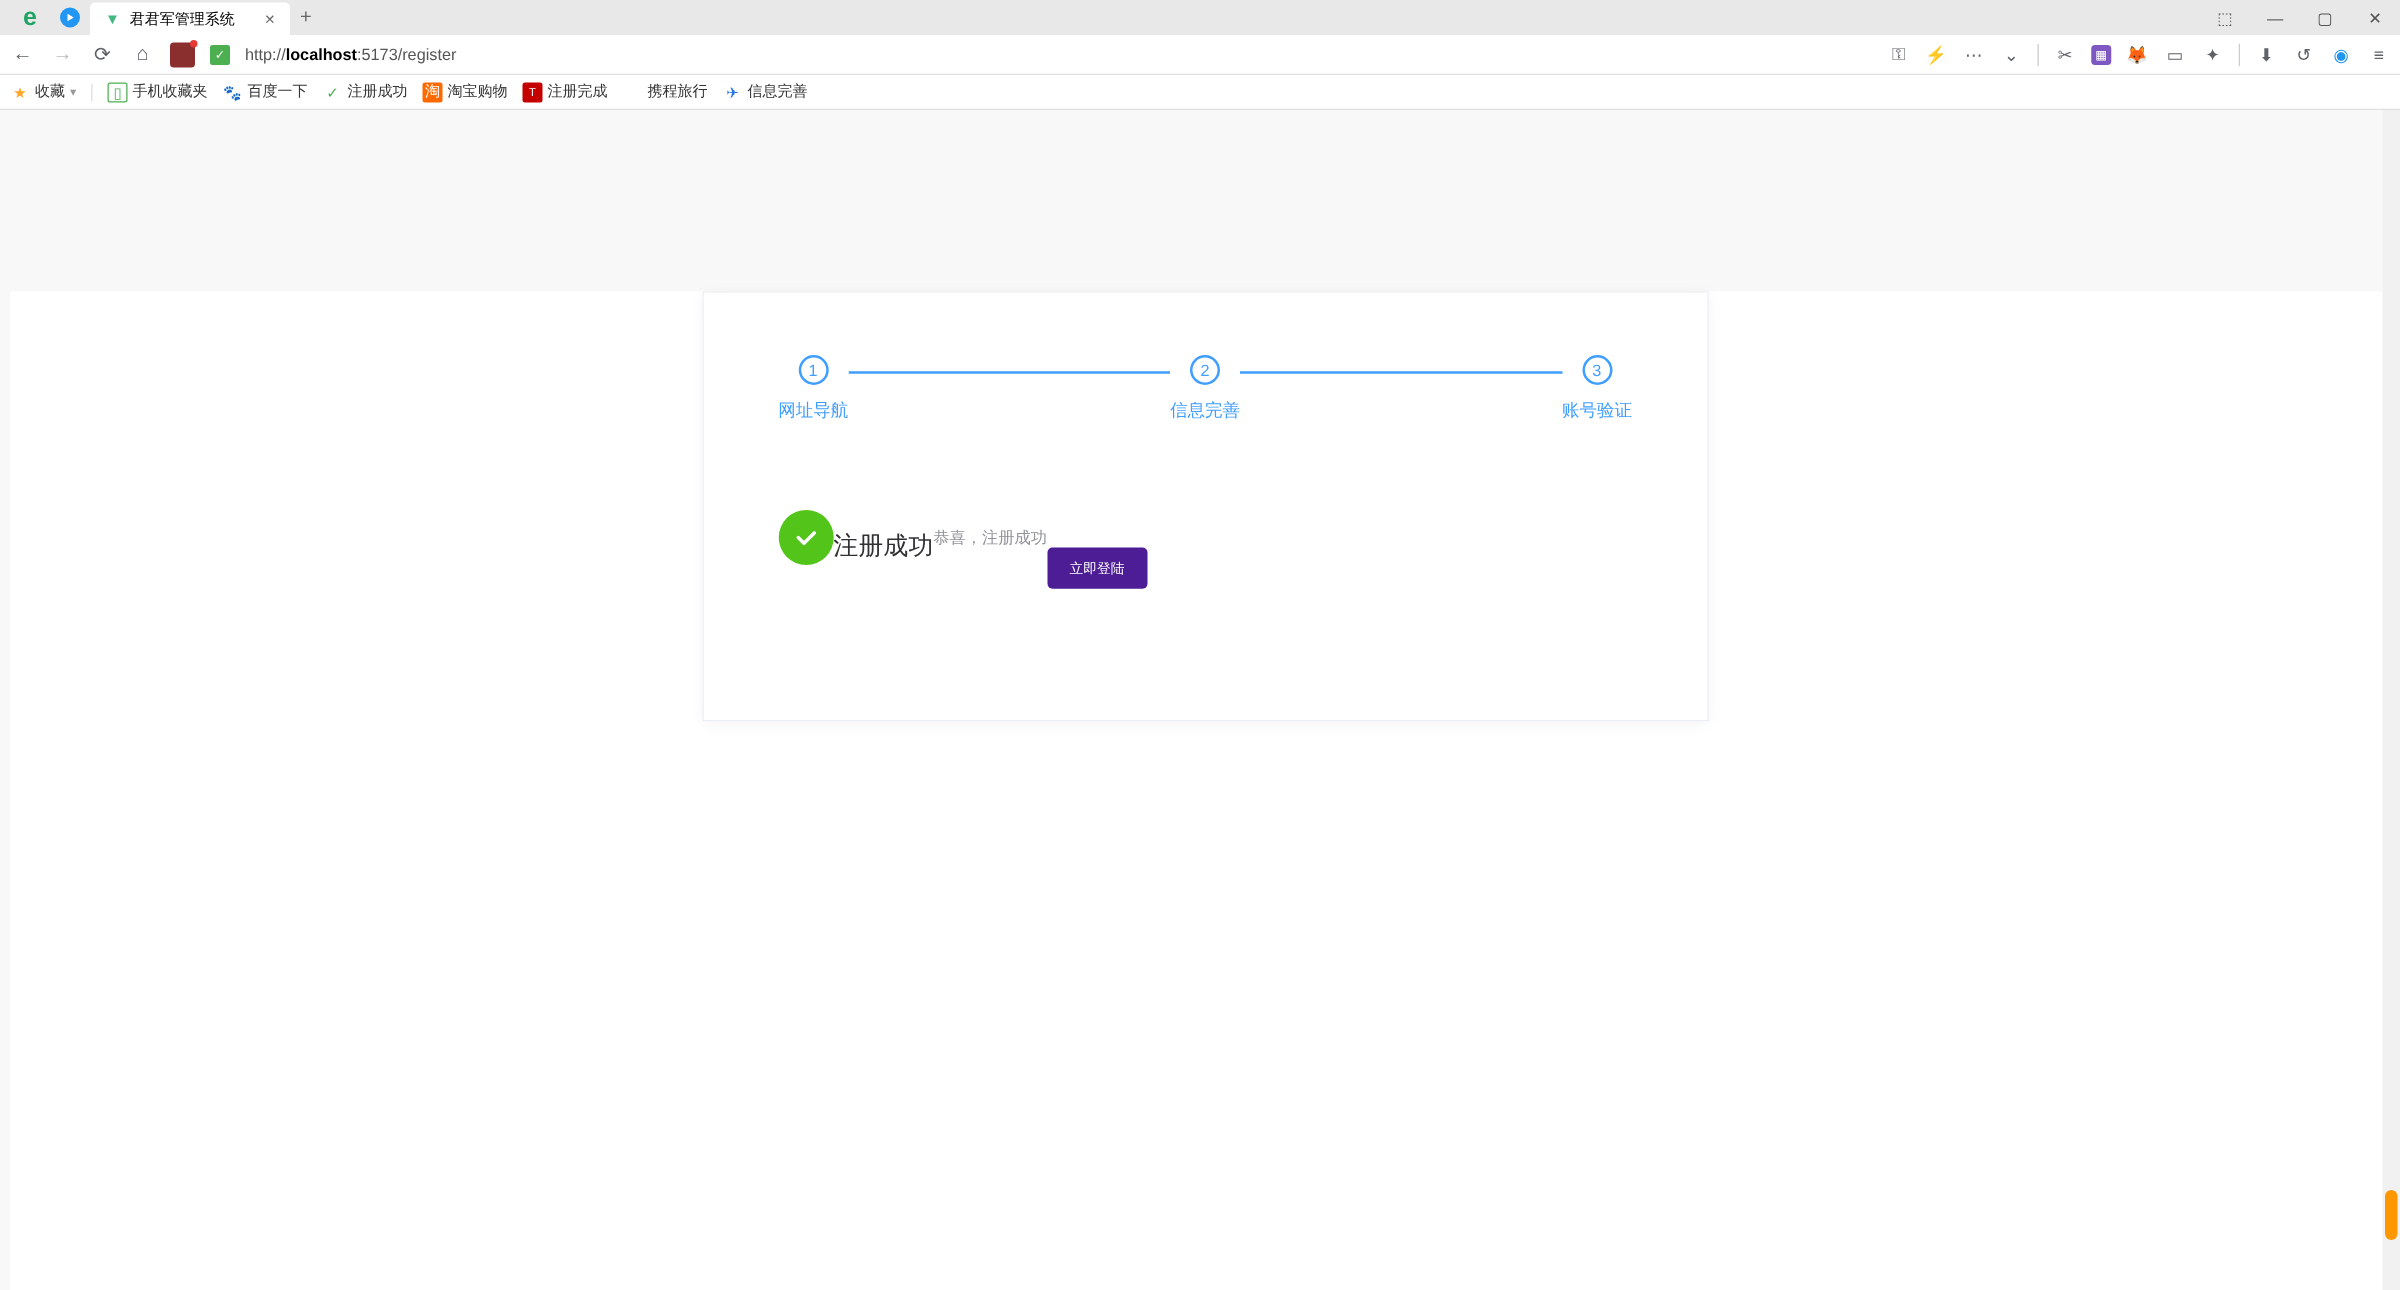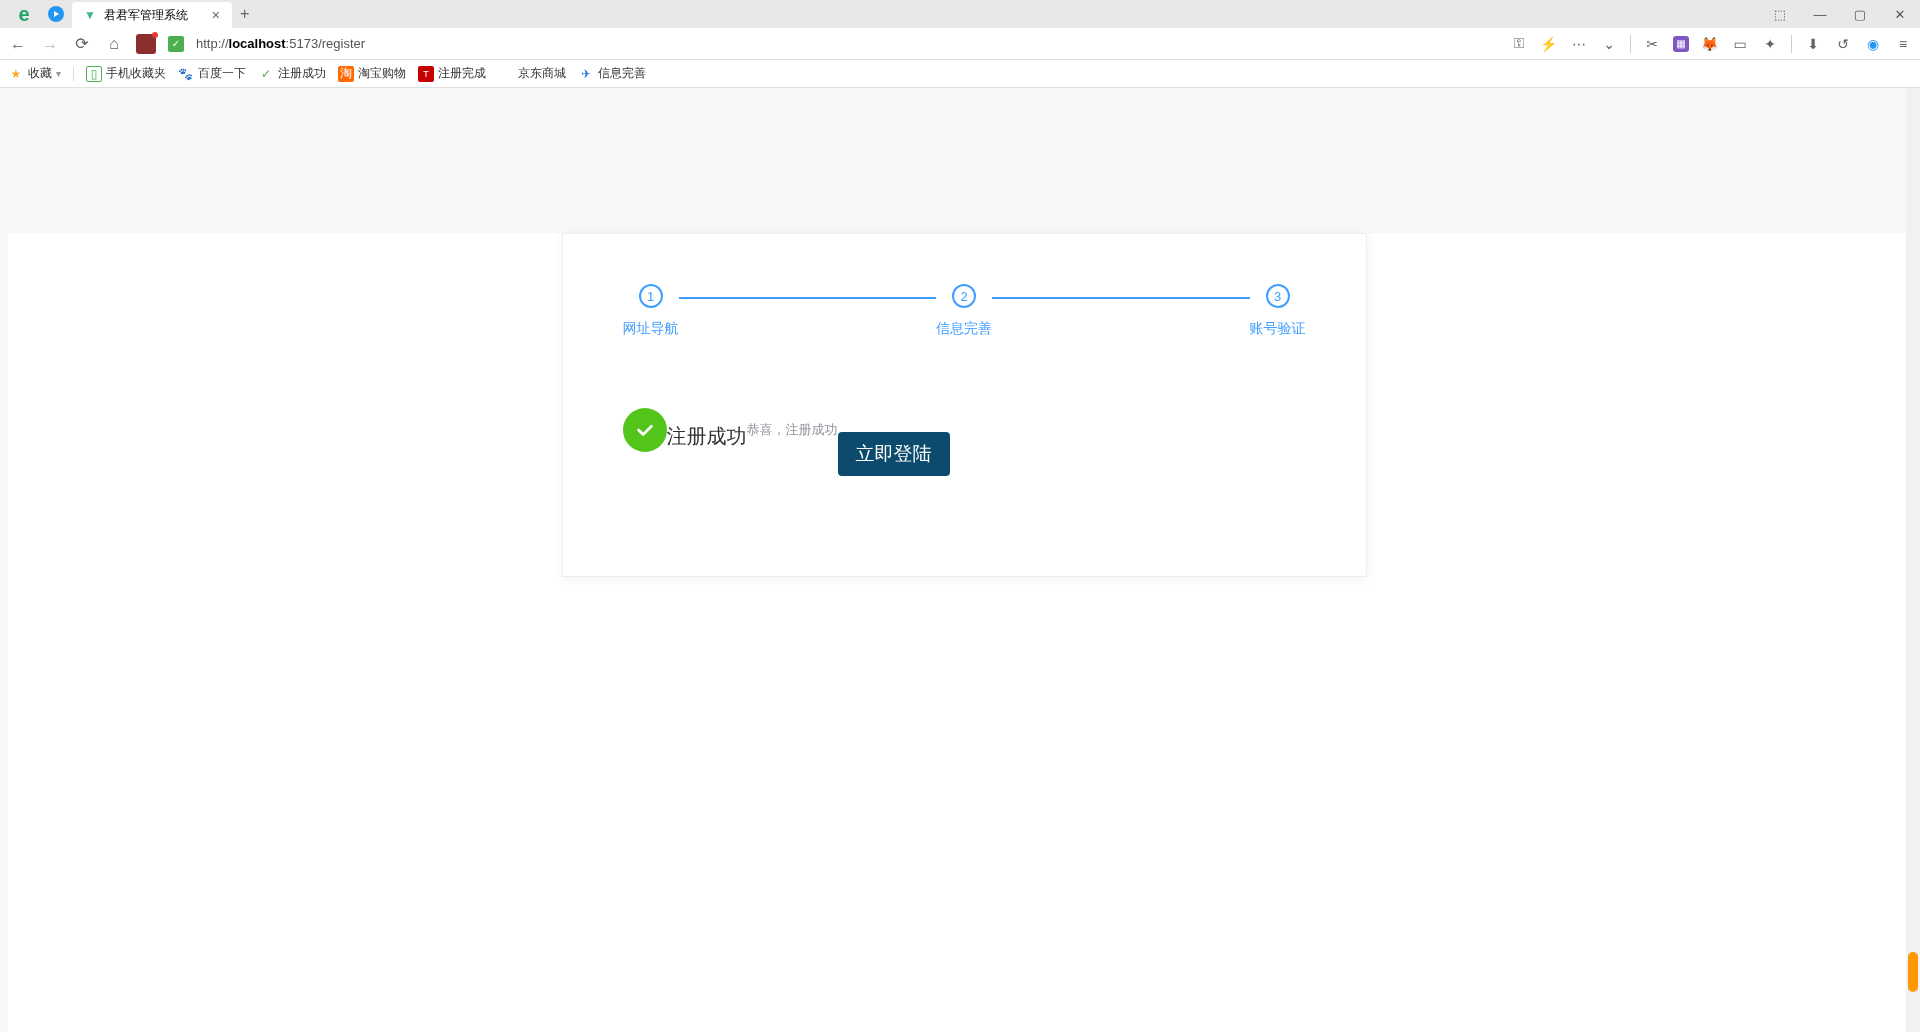--- a/index.html
+++ b/index.html
@@ -51,21 +51,21 @@
     .step { display: flex; flex-direction: column; align-items: center; gap: 12px; }
     .step-circle { width: 24px; height: 24px; border: 2px solid #409eff; border-radius: 50%; display: flex; align-items: center; justify-content: center; color: #409eff; font-size: 13px; font-weight: 500; background: white; }
     .step-label { color: #409eff; font-size: 14px; }
     .step-line { flex: 1; height: 2px; background: #409eff; margin-top: -26px; }
     
     .result { display: flex; align-items: center; }
     .success-circle { width: 44px; height: 44px; background: #52c41a; border-radius: 50%; display: flex; align-items: center; justify-content: center; margin-bottom: 24px; }
     .success-circle svg { width: 22px; height: 22px; }
     .result-title { font-size: 20px; color: #303133; margin-bottom: 12px; }
     .result-sub { font-size: 13px; color: #909399; margin-bottom: 24px; }
-    .login-btn { background: #0c4a6e; color: white; border: none; padding: 9px 18px; font-size: 19px; border-radius: 4px; cursor: pointer; margin-top: 24px; }
+    .login-btn { background: #4c1d95; color: white; border: none; padding: 9px 18px; font-size: 11px; border-radius: 4px; cursor: pointer; margin-top: 24px; }
     
     .scrollbar-track { position: absolute; right: 0; top: 88px; bottom: 0; width: 14px; background: #f1f1f1; }
     .scrollbar-thumb { position: absolute; right: 2px; width: 10px; background: #ff9800; border-radius: 5px; }
   </style>
 </head>
 <body>
 
 <div class="browser-tabs">
   <div class="tab-icon-circle">
       <span class="e-icon">e</span>
@@ -138,21 +138,21 @@
   <div class="bm-item">
       <span class="bm-icon tb-icon">淘</span>
       <span>淘宝购物</span>
     </div>
   <div class="bm-item">
       <span class="bm-icon tmall-icon">T</span>
       <span>注册完成</span>
     </div>
   <div class="bm-item">
       <span class="bm-icon jd-icon">JD</span>
-      <span>京东商城</span>
+      <span>携程旅行</span>
     </div>
   <div class="bm-item">
       <span class="bm-icon ctrip-icon">✈</span>
       <span>信息完善</span>
     </div>
 </div>
 
 <div class="content-area">
   <div class="page">
     <div class="card">

